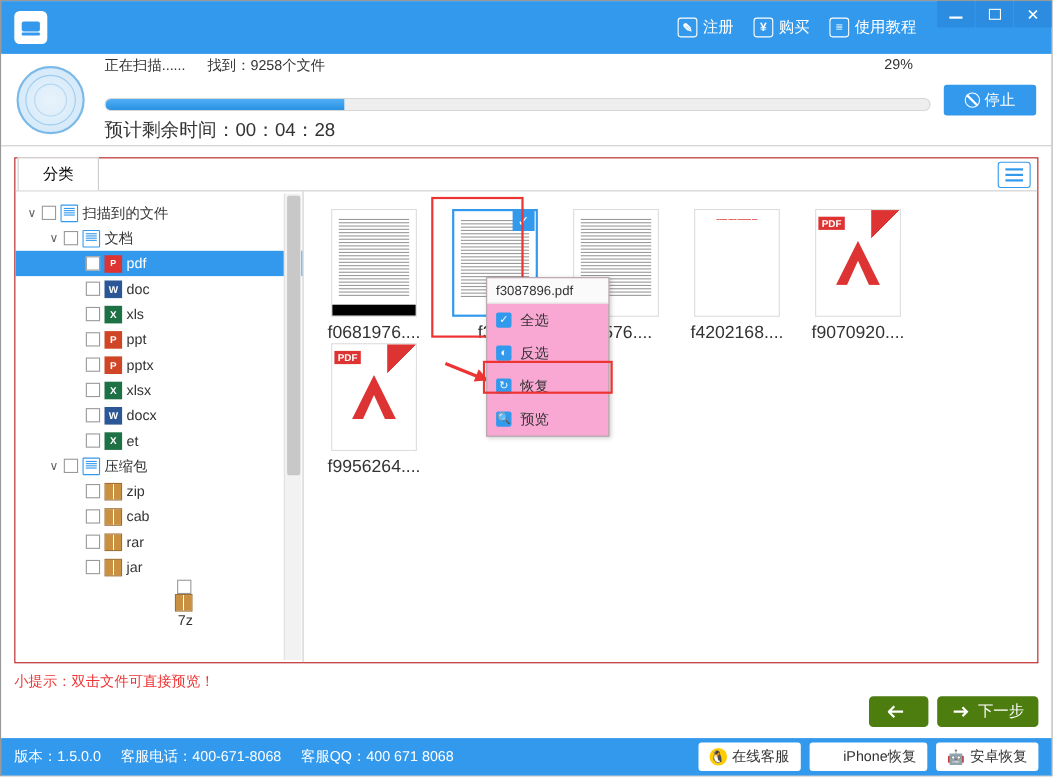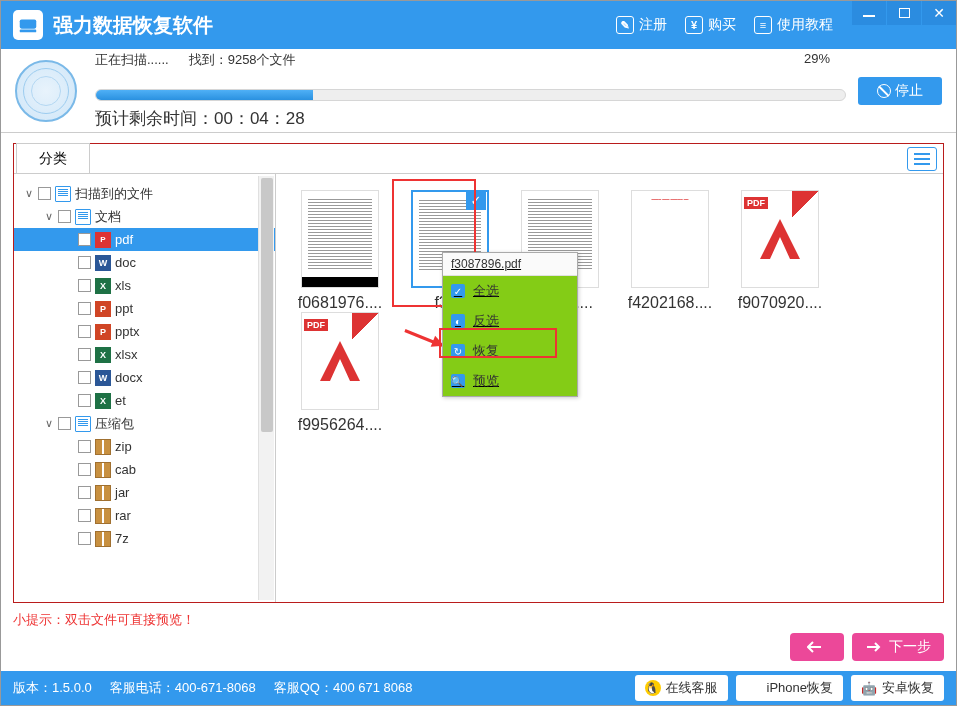--- a/index.html
+++ b/index.html
@@ -71,34 +71,34 @@
 .thumb .preview.pdfico .fold { position: absolute; top: 0; right: 0; width: 26px; height: 26px; background: linear-gradient(135deg, #d33 50%, #fff 50%); }
 .thumb .preview.pdfico .pdf-label { position: absolute; top: 6px; left: 2px; background: #d33; color: #fff; font-size: 9px; font-weight: bold; padding: 1px 3px; }
 .thumb .preview.pdfico .adobe { width: 40px; height: 40px; position: relative; }
 .thumb .preview.pdfico .adobe::before { content: ""; position: absolute; inset: 0; background: #d33; clip-path: polygon(50% 0, 100% 100%, 75% 100%, 50% 45%, 25% 100%, 0 100%); }
 .thumb.selected .preview { border: 2px solid #3399ed; }
 .thumb.selected .check { position: absolute; top: 0; right: 14px; width: 20px; height: 20px; background: #3399ed; color: #fff; display: flex; align-items: center; justify-content: center; font-size: 13px; }
 .thumb .fname { font-size: 16px; color: #333; white-space: nowrap; overflow: hidden; text-overflow: ellipsis; }
 .highlight-box { border: 2px solid #e33; position: absolute; pointer-events: none; }
 
 
-.ctxmenu { position: absolute; background: #84cc16; border: 1px solid #aaa; box-shadow: 1px 1px 4px rgba(0,0,0,.2); z-index: 10; width: 136px; text-decoration: underline; }
+.ctxmenu { position: absolute; background: #f9a8d4; border: 1px solid #aaa; box-shadow: 1px 1px 4px rgba(0,0,0,.2); z-index: 10; width: 112px; }
 .ctx-title { padding: 4px 8px; font-size: 12px; color: #333; border-bottom: 1px solid #e0e0e0; background: #fafafa; }
 .ctx-item { display: flex; align-items: center; padding: 6px 8px; font-size: 13px; color: #333; cursor: pointer; }
 .ctx-item .cicon { width: 14px; height: 14px; margin-right: 8px; display: flex; align-items: center; justify-content: center; font-size: 10px; color: #fff; border-radius: 2px; }
 .ctx-item.highlight { position: relative; }
 .ctx-highlight-box { position: absolute; border: 2px solid #e33; pointer-events: none; }
 .arrow { position: absolute; width: 40px; height: 3px; background: #e33; transform-origin: right center; }
 .arrow::after { content: ""; position: absolute; right: -2px; top: -5px; border-left: 12px solid #e33; border-top: 6px solid transparent; border-bottom: 6px solid transparent; }
 
 
 .hint { color: #e33; font-size: 13px; margin-top: 8px; }
 .actionrow { display: flex; margin-top: 4px; }
 .actionrow .spacer { flex: 1; }
-.abtn { width: 54px; height: 28px; background: #ec4899; border-radius: 4px; margin-left: 8px; display: flex; align-items: center; justify-content: center; color: #fff; cursor: pointer; }
+.abtn { width: 54px; height: 28px; background: #4d7c0f; border-radius: 4px; margin-left: 8px; display: flex; align-items: center; justify-content: center; color: #fff; cursor: pointer; }
 .abtn.wide { width: 92px; font-size: 14px; }
 
 
 .footer { height: 34px; background: #3399ed; color: #fff; display: flex; align-items: center; padding: 0 12px; font-size: 13px; }
 .footer .fseg { margin-right: 18px; }
 .footer .fbtns { margin-left: auto; display: flex; }
 .fbtn { background: #fff; color: #333; border-radius: 3px; padding: 4px 10px; margin-left: 8px; display: flex; align-items: center; cursor: pointer; font-size: 13px; }
 .fbtn .ficn { width: 16px; height: 16px; margin-right: 5px; border-radius: 3px; }
 </style>
 </head>
@@ -106,21 +106,20 @@
 
 <div class="app">
 
   <div class="titlebar">
     <div class="app-icon">
       <svg viewBox="0 0 24 24">
           <rect x="3" y="6" width="18" height="10" rx="2" fill="#3399ed"></rect>
           <rect x="3" y="17" width="18" height="3" rx="1" fill="#3399ed"></rect>
         </svg>
     </div>
-    <div class="app-title">强力数据恢复软件</div>
     <div class="titlebar-spacer"></div>
     <div class="tbtn">
       <span class="ticon">✎</span>
       <span>注册</span>
     </div>
     <div class="tbtn">
       <span class="ticon">¥</span>
       <span>购买</span>
     </div>
     <div class="tbtn">
@@ -250,29 +249,29 @@
             <div class="tree-node" style="padding-left: 48px;">
               <span class="expander"></span>
               <span class="chk"></span>
               <span class="icn icn-zip"></span>
               <span>cab</span>
             </div>
             <div class="tree-node" style="padding-left: 48px;">
               <span class="expander"></span>
               <span class="chk"></span>
               <span class="icn icn-zip"></span>
+              <span>rar</span>
+            </div>
+            <div class="tree-node" style="padding-left: 48px;">
+              <span class="expander"></span>
+              <span class="chk"></span>
+              <span class="icn icn-zip"></span>
               <span>jar</span>
             </div>
-            <div class="tree-node" style="padding-left: 48px;">
-              <span class="expander"></span>
-              <span class="chk"></span>
-              <span class="icn icn-zip"></span>
-              <span>rar</span>
-            </div>
-            <div class="tree-node" style="padding-left: 48px;">
+            <div class="tree-node" style="padding-left: 48px; flex-direction: column;">
               <span class="expander"></span>
               <span class="chk"></span>
               <span class="icn icn-zip"></span>
               <span>7z</span>
             </div>
           </div>
 
         <div class="filegrid" id="filegrid">
           <div class="thumb">
               <div class="preview textdoc blackbar"></div>

